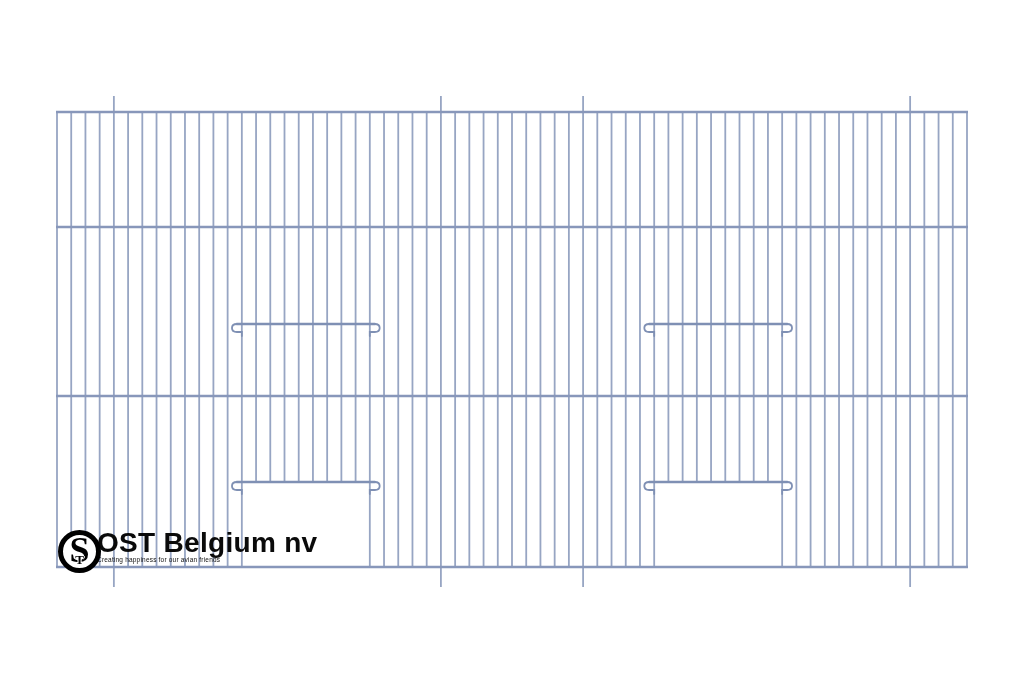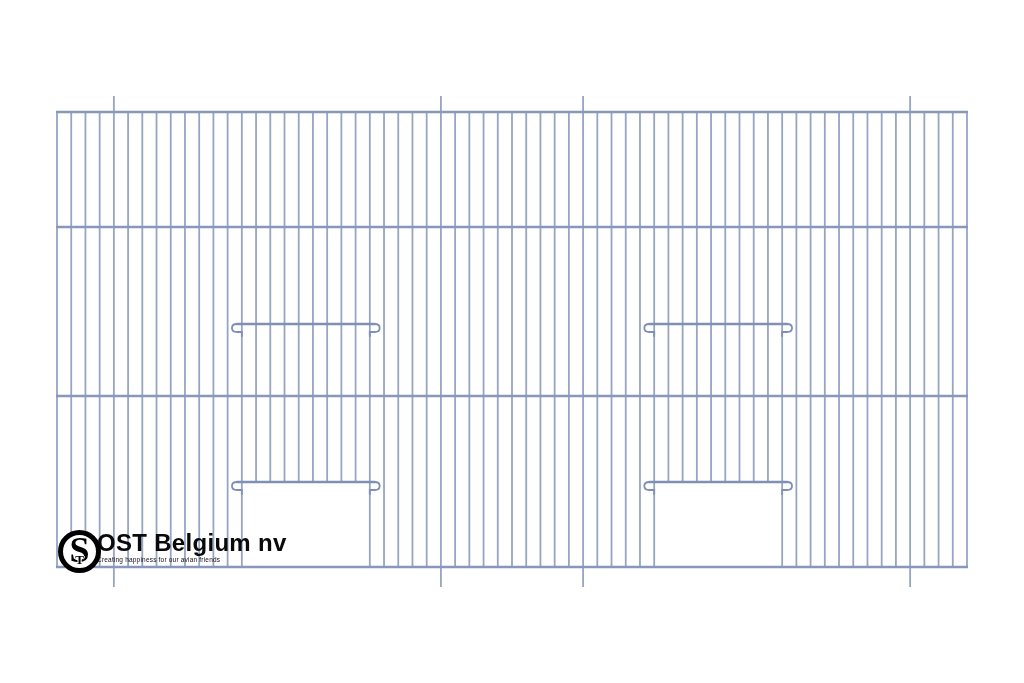--- a/index.html
+++ b/index.html
@@ -18,21 +18,21 @@
     position:absolute;left:50%;top:50%;transform:translate(-50%,-55%);
     font-family:"Liberation Serif",serif;font-weight:bold;font-size:36px;color:#000;line-height:1;
   }
   .logo-t{
     position:absolute;left:50%;top:56%;transform:translateX(-50%);
     font-family:"Liberation Serif",serif;font-weight:bold;font-size:13px;color:#000;line-height:1;
     text-shadow:1px 0 #fff,-1px 0 #fff,0 1px #fff,0 -1px #fff;
   }
   .logo-textblock{margin-left:-4px;padding-top:2px;background:transparent;}
   .brand-name{
-    font-weight:900;font-size:24px;line-height:22px;color:#0a0a0a;
+    font-weight:900;font-size:28px;line-height:22px;color:#0a0a0a;
     letter-spacing:.3px;white-space:nowrap;
   }
   .brand-tagline{
     font-size:6.5px;color:#111;margin-top:2px;letter-spacing:.2px;white-space:nowrap;
   }
 </style>
 </head>
 <body>
 
 <div class="stage">

